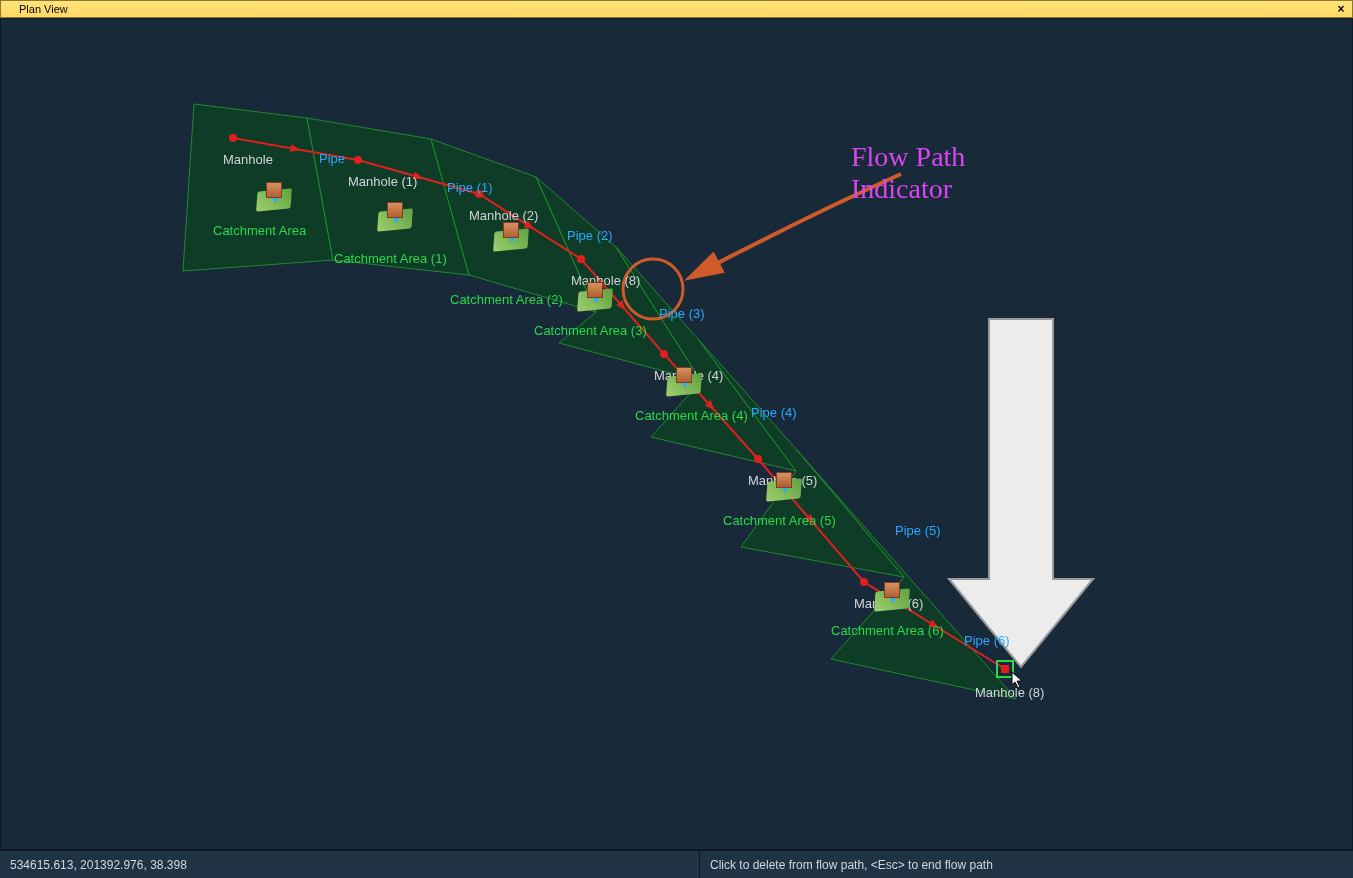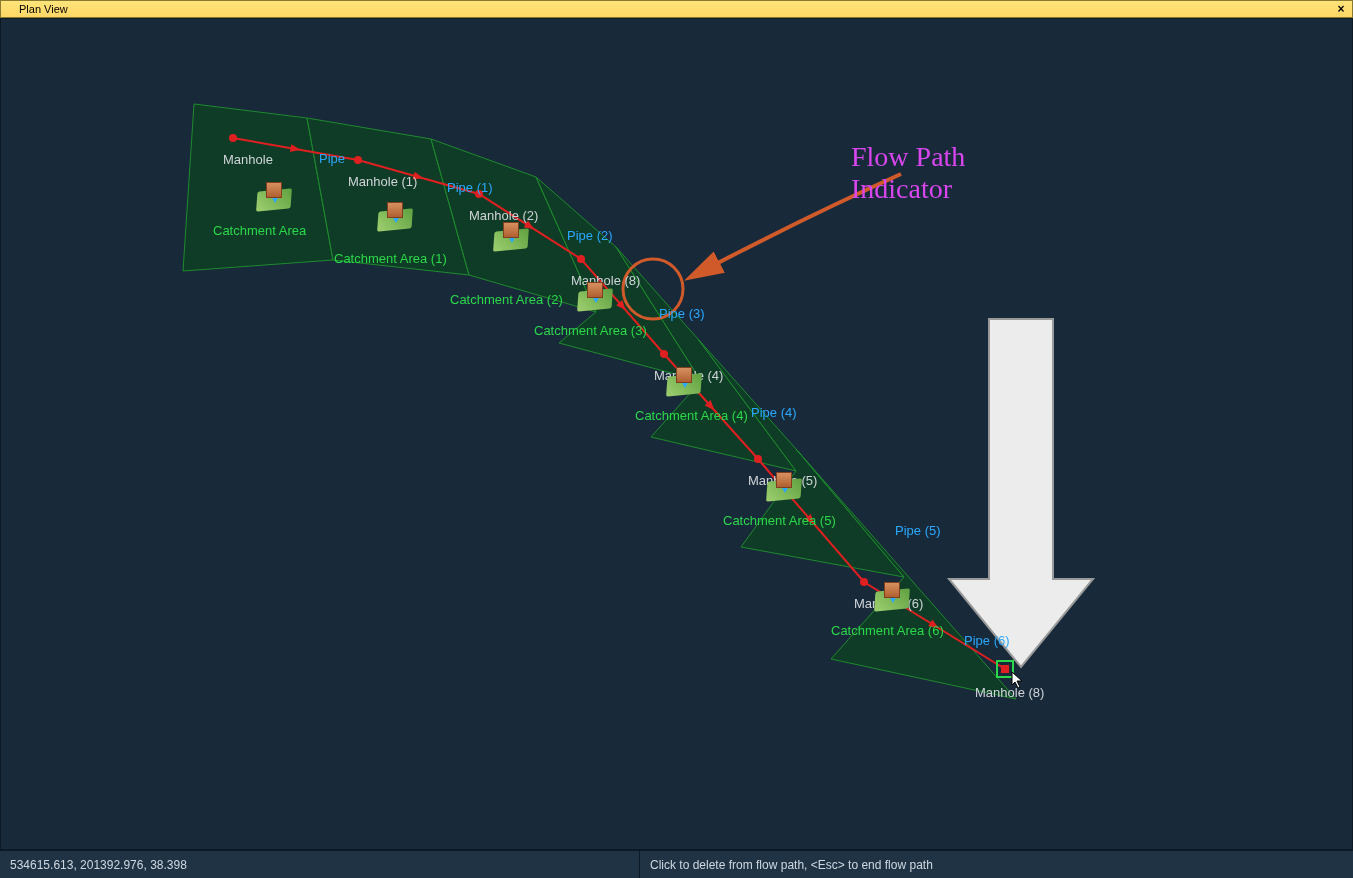--- a/index.html
+++ b/index.html
@@ -53,21 +53,21 @@
     height: 28px;
     background: #1f3345;
     border-top: 1px solid #0d1a26;
     color: #cfd8e0;
     font-size: 12px;
     display: flex;
     align-items: center;
   }
   .statusbar .coords {
     padding-left: 10px;
-    width: 640px;
+    width: 700px;
     border-right: 1px solid #0d1a26;
     height: 100%;
     display: flex;
     align-items: center;
   }
   .statusbar .hint {
     padding-left: 10px;
   }
   
   .lbl {

